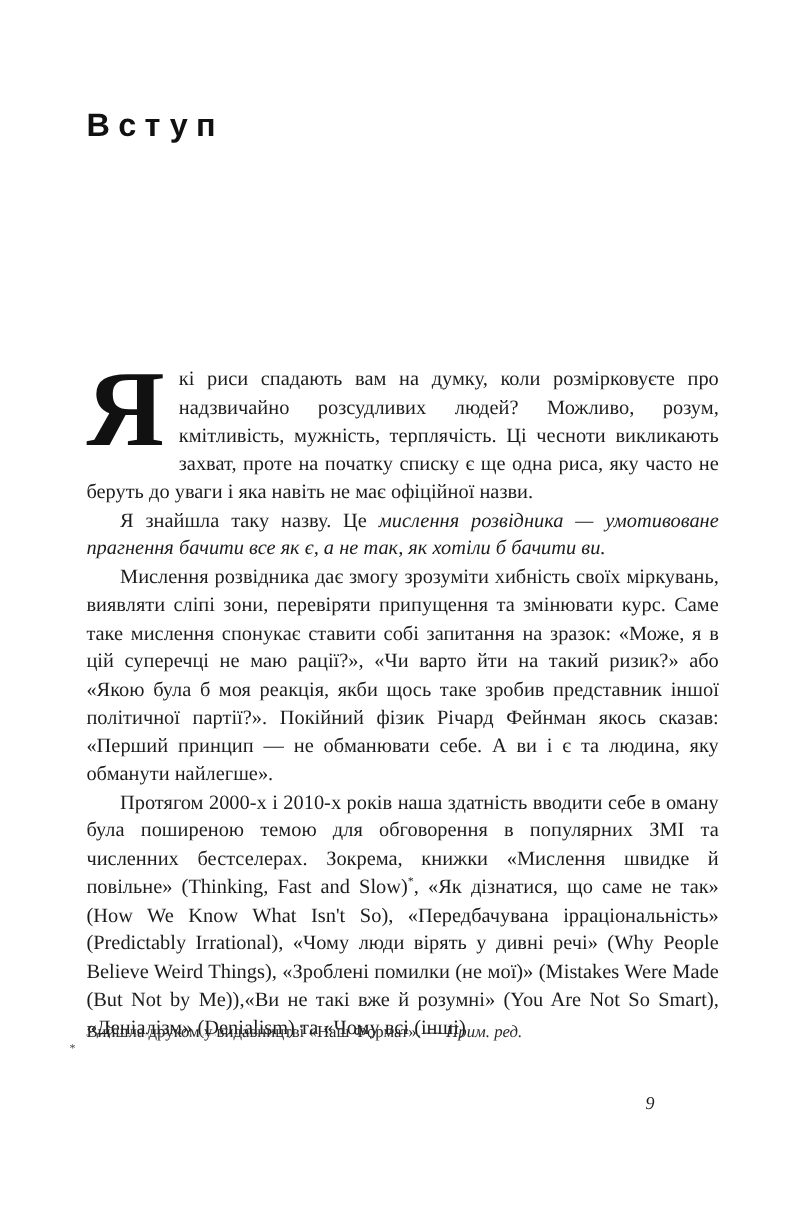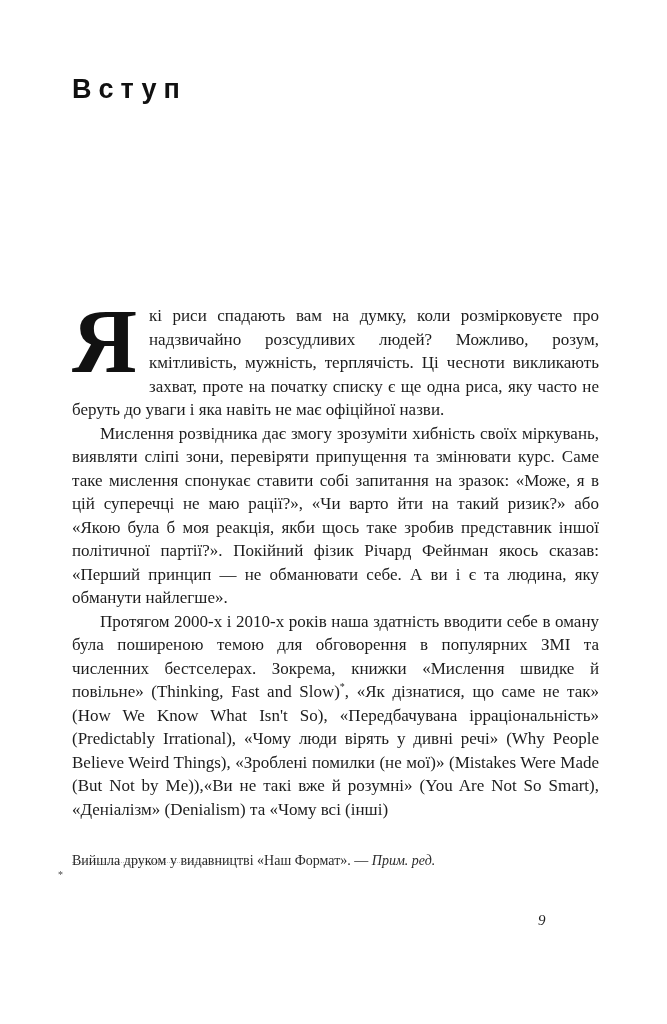--- a/index.html
+++ b/index.html
@@ -12,21 +12,21 @@
     width: 667px;
     height: 1024px;
     background: #ffffff;
     font-family: "Liberation Serif", serif;
     color: #1c1c1c;
     overflow: hidden;
   }
   .chapter-title {
     position: absolute;
     left: 72px;
-    top: 74px;
+    top: 89px;
     margin: 0;
     font-family: "Liberation Sans", sans-serif;
     font-weight: 700;
     font-size: 27px;
     letter-spacing: 7px;
     color: #111111;
   }
   .body-text {
     position: absolute;
     left: 72px;
@@ -103,20 +103,23 @@
 <div class="page">
 
   <h1 class="chapter-title">Вступ</h1>
 
   <div class="body-text">
 
     <p class="p-first">
       <span class="dropcap">Я</span><b class="lead-bold">кі риси</b><span> спадають вам на думку, коли розмірковуєте про надзвичайно розсудливих людей? Можливо, розум, кмітливість, мужність, терплячість. Ці чесноти викликають захват, проте на початку списку є ще одна риса, яку часто не беруть до уваги і яка навіть не має офіційної назви.</span>
     </p>
 
+    <p>
+      <span>Я знайшла таку назву. Це </span><em>мислення розвідника — умотивоване прагнення бачити все як є, а не так, як хотіли б бачити ви.</em>
+    </p>
 
     <p>
       <span>Мислення розвідника дає змогу зрозуміти хибність своїх міркувань, виявляти сліпі зони, перевіряти припущення та змінювати курс. Саме таке мислення спонукає ставити собі запитання на зразок: «Може, я в цій суперечці не маю рації?», «Чи варто йти на такий ризик?» або «Якою була б моя реакція, якби щось таке зробив представник іншої політичної партії?». Покійний фізик Річард Фейнман якось сказав: «Перший принцип — не обманювати себе. А ви і є та людина, яку обманути найлегше».</span>
     </p>
 
     <p>
       <span>Протягом 2000-х і 2010-х років наша здатність вводити себе в оману була поширеною темою для обговорення в популярних ЗМІ та численних бестселерах. Зокрема, книжки «Мислення швидке й повільне» (Thinking, Fast and Slow)</span><sup class="fn-inline">*</sup><span>, «Як дізнатися, що саме не так» (How We Know What Isn't So), «Передбачувана ірраціональність» (Predictably Irrational), «Чому люди вірять у дивні речі» (Why People Believe Weird Things), «Зроблені помилки (не мої)» (Mistakes Were Made (But Not by Me)),«Ви не такі вже й розумні» (You Are Not So Smart), «Деніалізм» (Denialism) та «Чому всі (інші)</span>
     </p>
 
   </div>

